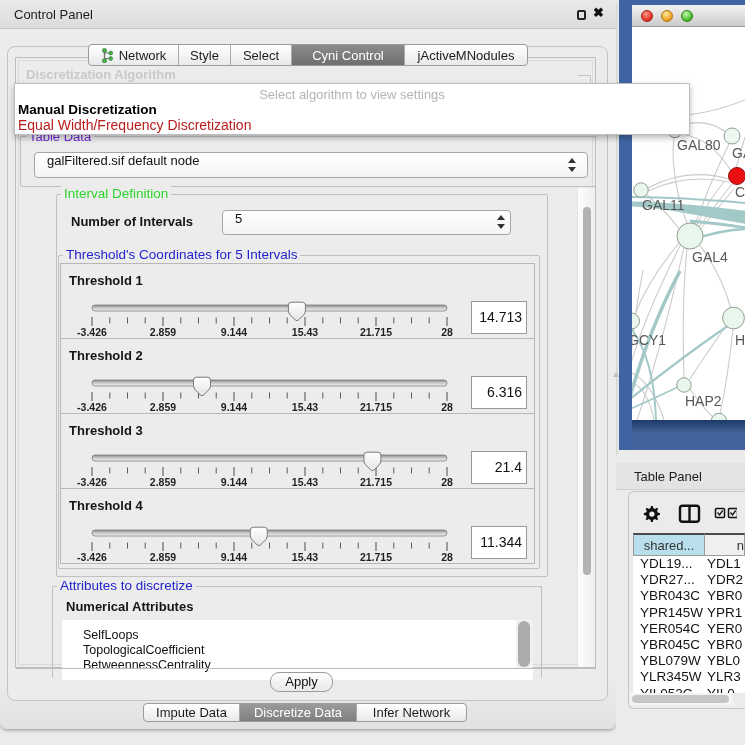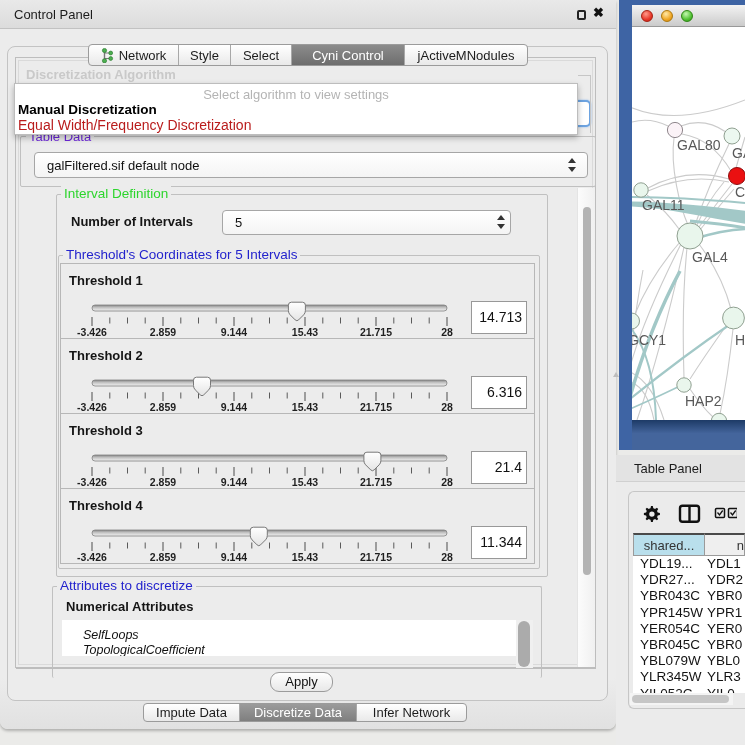--- a/index.html
+++ b/index.html
@@ -26,52 +26,52 @@
   #scrollpane{left:15px;top:57px;width:581px;height:611px;border:1px solid #bdbdbd;background:#ececec;}
   #innerpane{left:18px;top:60px;width:575px;height:605px;border:1px solid #dadada;background:#ececec;}
   .vsb-track{left:577px;top:188px;width:18px;height:479px;background:linear-gradient(90deg,#fcfcfc,#f0f0f0);border-left:1px solid #e4e4e4;}
   .vsb-thumb{left:583px;top:207px;width:8px;height:368px;background:#b3b3b3;border-radius:4px;}
   
   .group{border:1px solid #c0c0c0;border-radius:2px;}
   .gtitle{position:absolute;top:-8px;background:#ececec;padding:0 3px;font-size:13.5px;line-height:15px;white-space:nowrap;}
   label.b{font-weight:bold;font-size:13px;color:#151515;white-space:nowrap;}
   
   .combo{background:linear-gradient(#ffffff,#f4f4f4);border:1px solid #a6a6a6;border-radius:4px;
-         font-size:13px;color:#111;display:flex;align-items:center;}
+         font-size:13px;color:#111;display:flex;}
   .combo .txt{padding-left:12px;white-space:nowrap;}
   .arr{position:absolute;width:8px;height:16px;}
   .arr:before{content:"";position:absolute;left:0;top:1px;border-left:4px solid transparent;border-right:4px solid transparent;border-bottom:5px solid #333;}
   .arr:after{content:"";position:absolute;left:0;bottom:1px;border-left:4px solid transparent;border-right:4px solid transparent;border-top:5px solid #333;}
   
   .tpanel{position:absolute;left:60px;width:475px;height:76px;border:1px solid #b7b7b7;background:#ececec;}
   .tpanel .tl{position:absolute;left:8px;top:9px;font-weight:bold;font-size:13px;color:#151515;}
   .valbox{position:absolute;left:410px;top:37px;width:56px;height:33px;background:#fff;border:1px solid #989898;
           font-size:14px;color:#111;text-align:right;line-height:31px;padding-right:4px;}
   
-  #popup{left:14px;top:83px;width:564px;height:52px;background:#fff;border:1px solid #bdbdbd;
+  #popup{left:14px;top:83px;width:676px;height:52px;background:#fff;border:1px solid #bdbdbd;
          box-shadow:0 3px 6px rgba(0,0,0,.28);z-index:40;text-decoration:underline;}
   #popup .hint{position:absolute;left:0;right:0;top:3px;text-align:center;font-size:13px;color:#b4b4b4;}
   #popup .l1{position:absolute;left:3px;top:18px;font-size:13.5px;font-weight:bold;color:#000;}
   #popup .l2{position:absolute;left:3px;top:33px;font-size:14px;color:#b91c1c;}
   
-  #numlist{left:62px;top:620px;width:471px;height:36px;background:#fff;font-size:12.5px;color:#111;overflow:hidden;font-style:italic;}
+  #numlist{left:62px;top:620px;width:471px;height:60px;background:#fff;font-size:12.5px;color:#111;overflow:hidden;}
   #numlist{padding-top:8px;}
   #numlist div{padding:0 0 0 21px;line-height:15px;}
   
   .btn{position:absolute;background:linear-gradient(#fefefe,#e8e8e8);border:1px solid #9b9b9b;border-radius:9px;
        font-size:13px;color:#111;text-align:center;}
   
   #netwin{left:619px;top:0;width:126px;height:450px;background:#3e64a4;}
   #nettitle{left:13px;top:5px;width:113px;height:22px;background:linear-gradient(#f3f3f3,#cbcbcb);border-bottom:1px solid #999;}
   .light{position:absolute;top:5px;width:12px;height:12px;border-radius:50%;}
   #netcanvas{left:13px;top:27px;width:113px;height:393px;background:#fff;overflow:hidden;}
   #netbottom{left:13px;top:420px;width:113px;height:30px;background:linear-gradient(#1d3a66,#44659c 45%,#44659c);}
   
   #tpsec{left:616px;top:455px;width:129px;height:290px;background:#ebebeb;}
-  #tptitle{left:0px;top:0px;width:129px;height:27px;background:#e3e3e3;border-bottom:1px solid #d0d0d0;}
+  #tptitle{left:0px;top:8px;width:129px;height:27px;background:#e3e3e3;border-bottom:1px solid #d0d0d0;}
   #tptitle .t{position:absolute;left:18px;top:6px;font-size:13px;color:#1c1c1c;}
   #tblwin{left:12px;top:36px;width:117px;height:218px;background:#ebebeb;border:1px solid #c6c6c6;border-radius:6px 0 0 6px;border-right:none;}
   .hdr1{position:absolute;left:17px;top:78px;width:72px;height:23px;background:#b9dfec;border:1px solid #9a9a9a;border-top:2px solid #4a4a4a;
         font-size:13px;color:#333;text-align:center;line-height:21px;}
   .hdr2{position:absolute;left:89px;top:78px;width:40px;height:23px;background:#efefef;border:1px solid #9a9a9a;border-left:none;border-top:2px solid #4a4a4a;
         font-size:13px;color:#333;text-align:right;line-height:21px;}
   #rows{position:absolute;left:17px;top:101px;width:112px;height:137px;background:#fff;font-size:13.5px;color:#131313;overflow:hidden;}
   #rows .r{height:16.2px;line-height:16.2px;white-space:nowrap;}
   #rows .c1{display:inline-block;width:74px;padding-left:7px;}
   .hscroll{position:absolute;left:14px;top:238px;width:103px;height:12px;background:#f4f4f4;}

